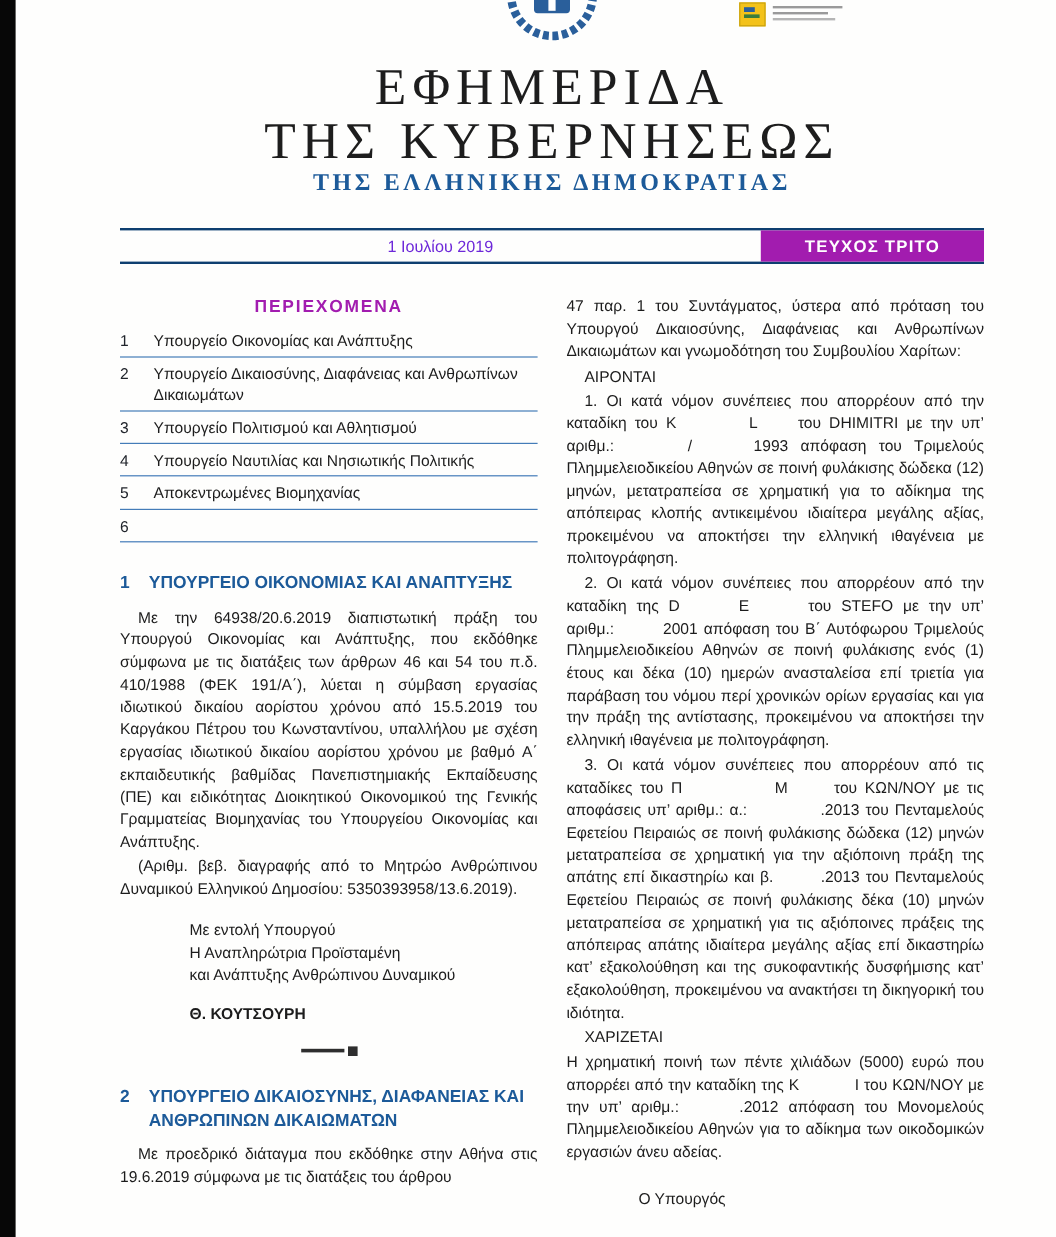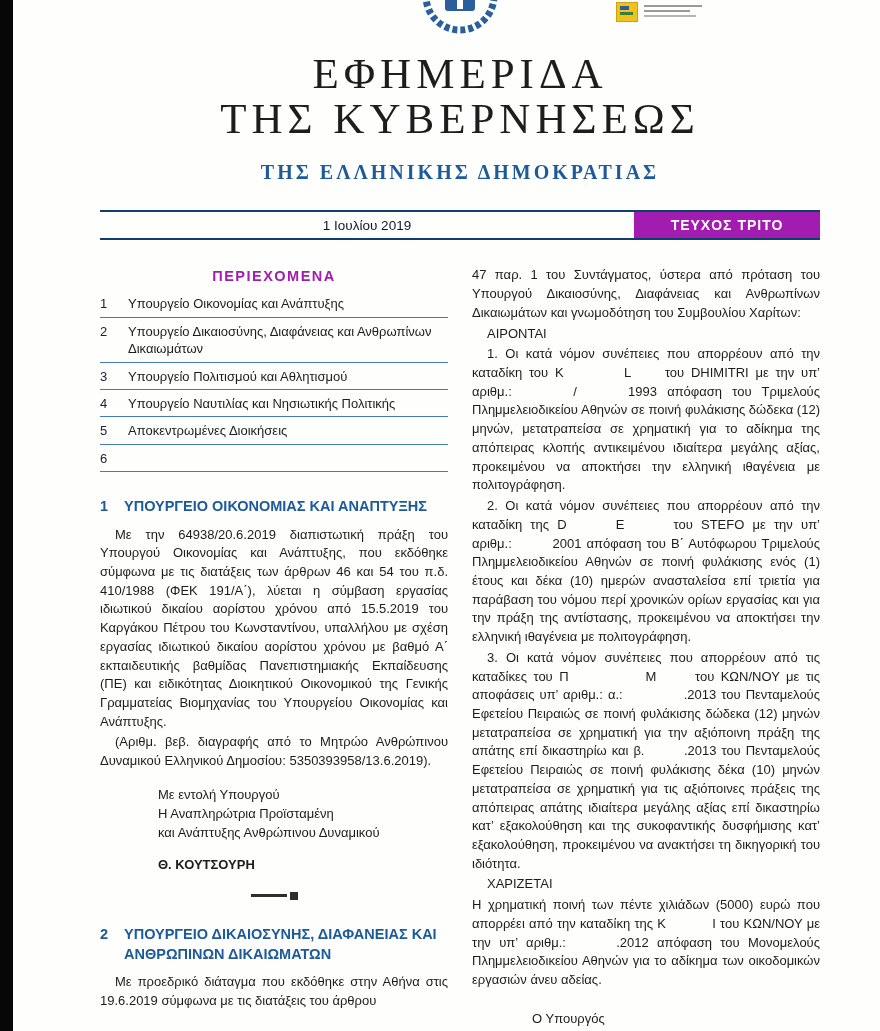--- a/index.html
+++ b/index.html
@@ -18,26 +18,26 @@
   .stamp-logo .b2{left:3px;top:9px;width:13px;height:3px;background:#3b7d3b;}
   .stamp-lines i{display:block;height:2px;background:#9a9a9a;margin:3px 0;}
   .stamp-lines i:nth-child(1){width:58px;}
   .stamp-lines i:nth-child(2){width:46px;}
   .stamp-lines i:nth-child(3){width:52px;background:#b5b5b5;}
 
   .m-title{font-family:"Liberation Serif",serif;font-size:43px;line-height:1.04;
            text-align:center;letter-spacing:5px;color:#1d1d1d;font-weight:normal;margin:0;}
   .m-title.first{margin-top:10px;}
   .m-sub{font-family:"Liberation Serif",serif;font-size:20px;letter-spacing:3px;color:#1c5a99;
-         text-align:center;font-weight:bold;margin-top:20px;}
+         text-align:center;font-weight:bold;}
 
   
   .issue-bar{display:flex;align-items:stretch;margin-top:26px;
              border-top:2px solid #0e3f70;border-bottom:2px solid #0e3f70;height:26px;}
-  .issue-cell{flex:1;display:flex;align-items:center;justify-content:center;font-size:13.5px;color:#0f172a;}
+  .issue-cell{flex:1;display:flex;align-items:center;justify-content:center;font-size:13.5px;color:#6d28d9;}
   .issue-volume{width:186px;flex:0 0 186px;background:#a21caf;color:#ffffff;font-weight:bold;
                 display:flex;align-items:center;justify-content:center;font-size:14px;letter-spacing:1px;}
   .issue-number b{margin-left:5px;font-weight:bold;}
 
   
   .cols{display:flex;gap:24px;margin-top:24px;}
   .col{width:348px;}
 
   
   .toc-title{text-align:center;font-weight:bold;font-size:14.5px;letter-spacing:1.5px;color:#a21caf;margin:4px 0 6px;}
@@ -115,21 +115,21 @@
         <div class="toc-row">
           <span class="toc-num">3</span>
           <span>Υπουργείο Πολιτισμού και Αθλητισμού</span>
         </div>
         <div class="toc-row">
           <span class="toc-num">4</span>
           <span>Υπουργείο Ναυτιλίας και Νησιωτικής Πολιτικής</span>
         </div>
         <div class="toc-row">
           <span class="toc-num">5</span>
-          <span>Αποκεντρωμένες Διοικήσεις</span>
+          <span>Αποκεντρωμένες Βιομηχανίας</span>
         </div>
         <div class="toc-row">
           <span class="toc-num">6</span>
         </div>
 
         <div class="sec">
           <span class="n">1</span>
           <span class="t">ΥΠΟΥΡΓΕΙΟ ΟΙΚΟΝΟΜΙΑΣ ΚΑΙ ΑΝΑΠΤΥΞΗΣ</span>
         </div>
 

